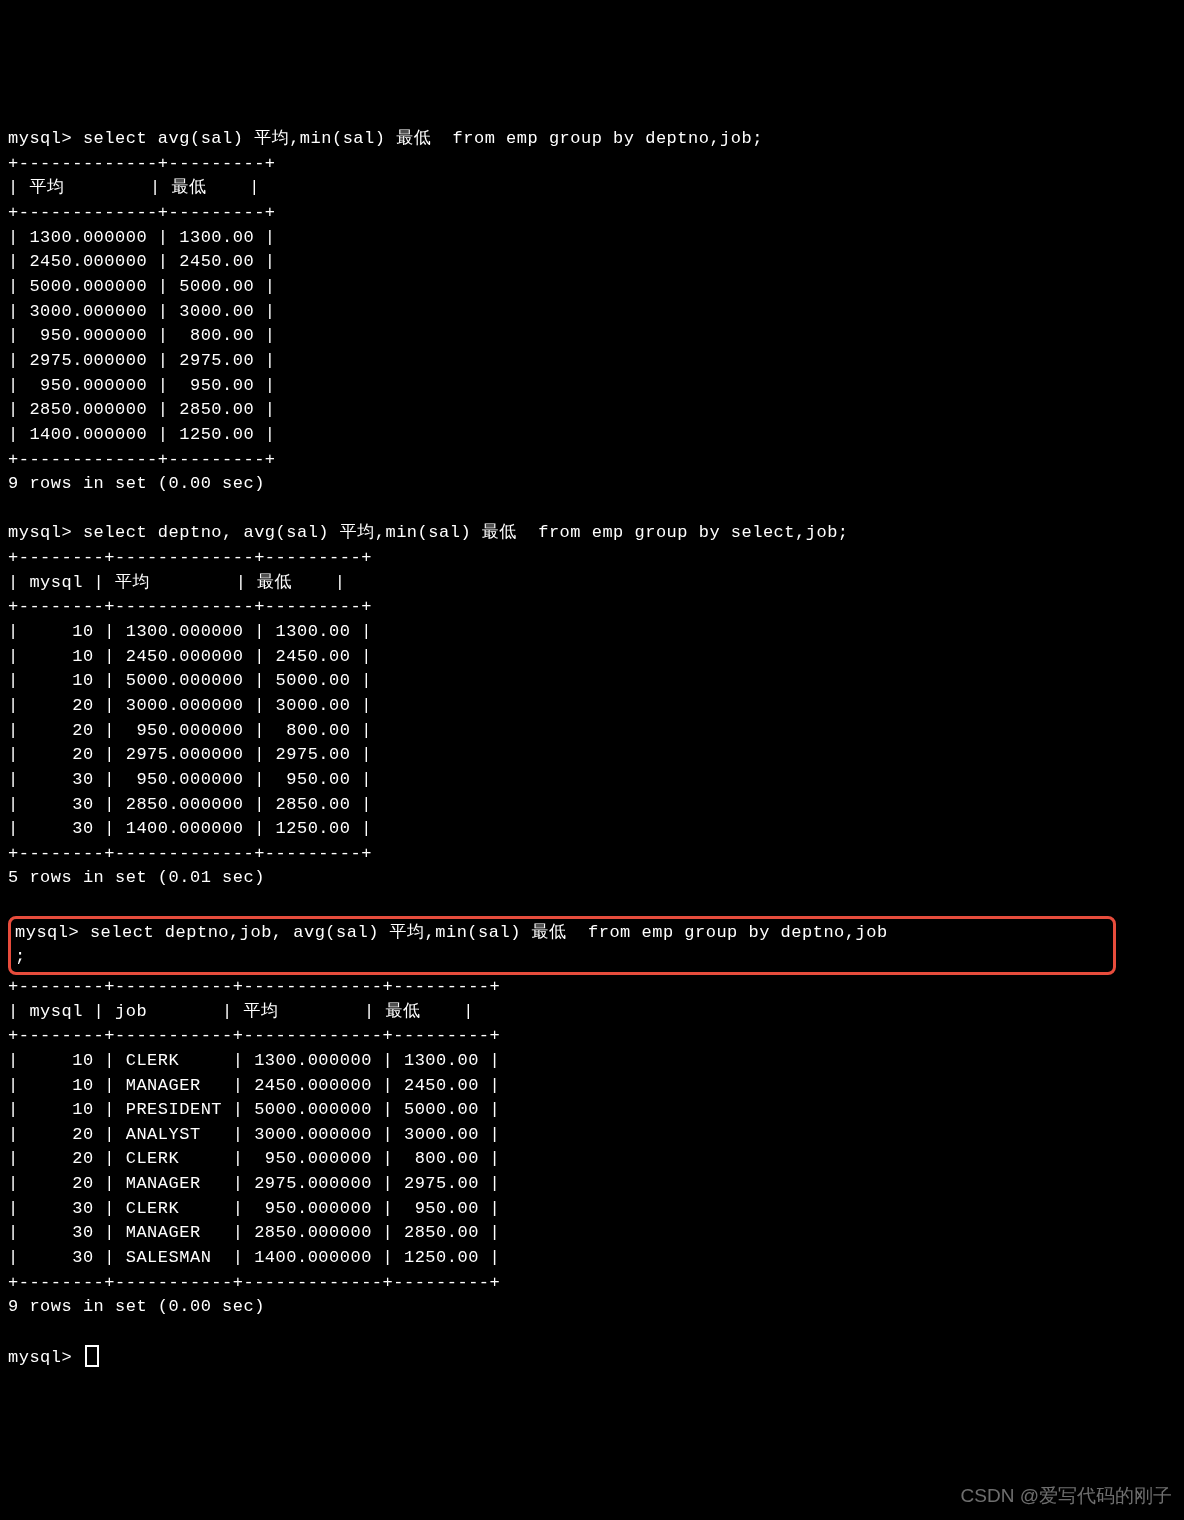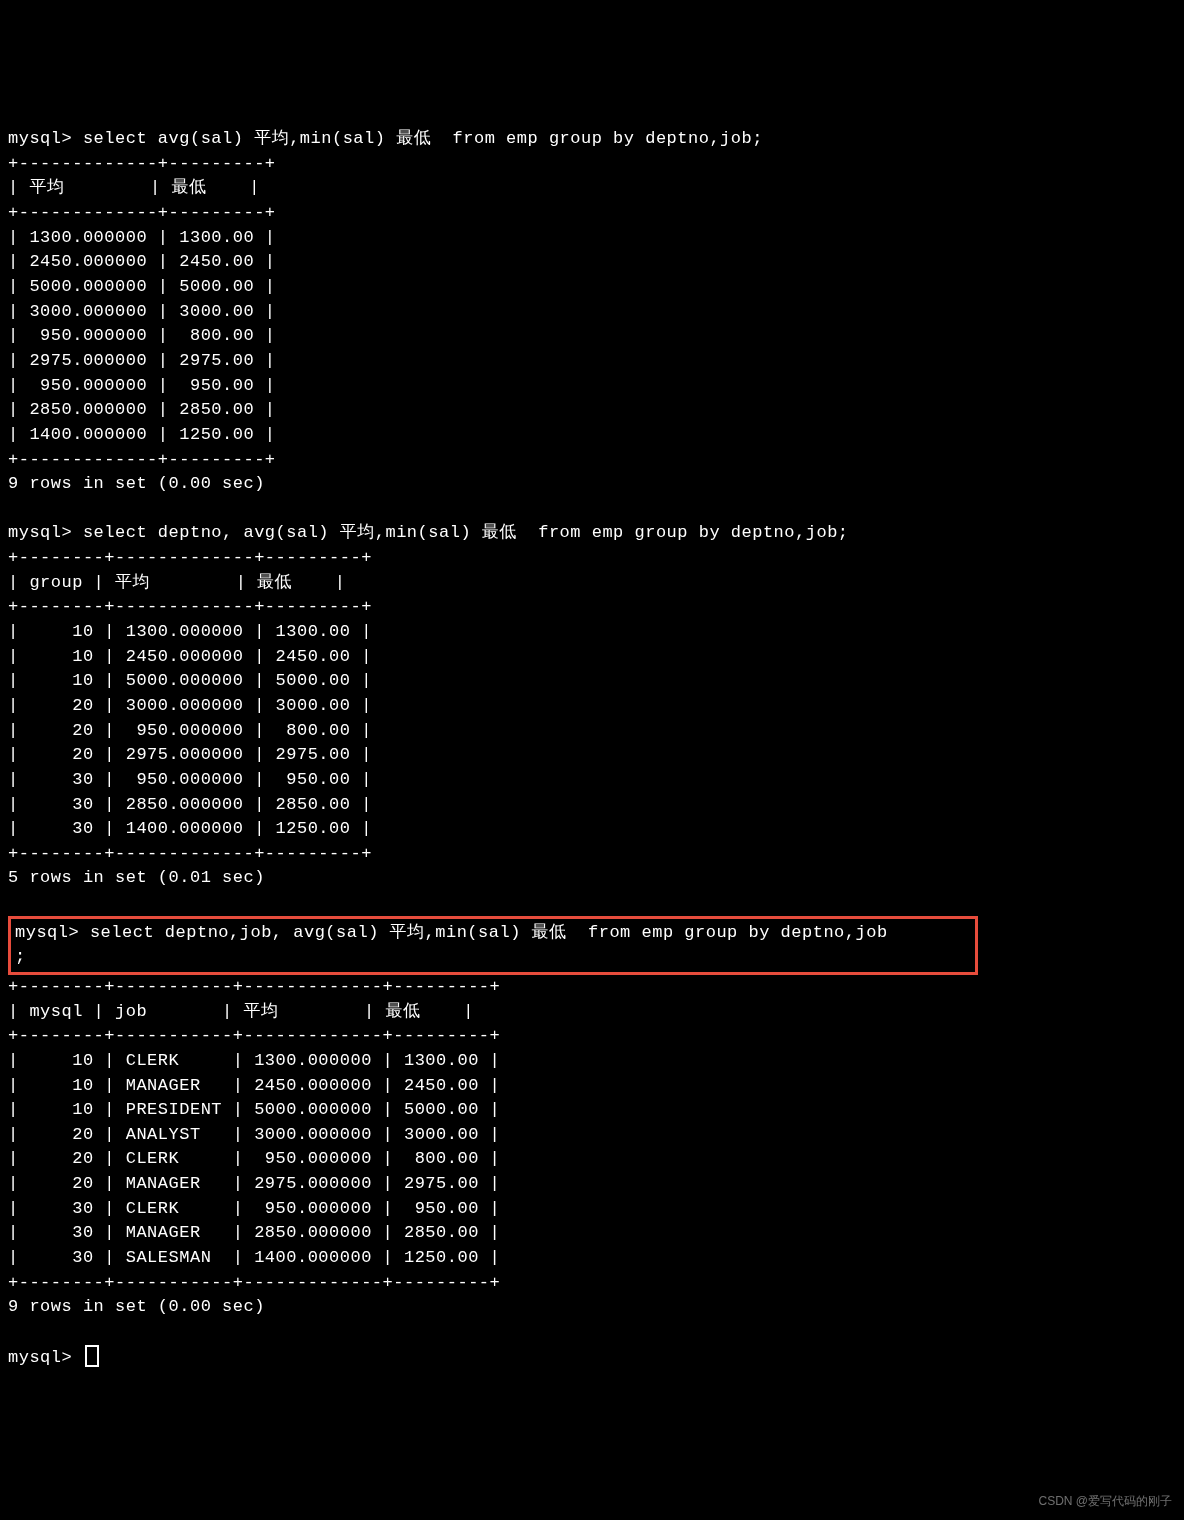--- a/index.html
+++ b/index.html
@@ -9,40 +9,40 @@
     font-size: 17px;
     line-height: 1.45;
     margin: 0;
     padding: 4px 8px;
     letter-spacing: 0.5px;
     white-space: pre;
   }
   .highlight {
     display: inline-block;
     border: 3px solid #e74c3c;
-    border-radius: 0;
+    border-radius: 8px;
     padding: 2px 4px;
     box-sizing: border-box;
-    width: 970px;
+    width: 1108px;
   }
   .cursor {
     display: inline-block;
     width: 10px;
     height: 18px;
     border: 2px solid #fff;
     vertical-align: text-bottom;
     margin-left: 2px;
   }
   .watermark {
     position: fixed;
     right: 12px;
     bottom: 10px;
     color: rgba(200,200,200,0.55);
     font-family: sans-serif;
-    font-size: 12px;
+    font-size: 19px;
     letter-spacing: 0;
   }
 </style>
 </head>
 <body>
 
 
 
 <div>
 <span>mysql&gt; </span><span>select avg(sal) 平均,min(sal) 最低  from emp group by deptno,job;</span>
@@ -54,23 +54,23 @@
 | 5000.000000 | 5000.00 |
 | 3000.000000 | 3000.00 |
 |  950.000000 |  800.00 |
 | 2975.000000 | 2975.00 |
 |  950.000000 |  950.00 |
 | 2850.000000 | 2850.00 |
 | 1400.000000 | 1250.00 |</span>
 <span>+-------------+---------+</span>
 <span>9 rows in set (0.00 sec)</span>
 
-<span>mysql&gt; </span><span>select deptno, avg(sal) 平均,min(sal) 最低  from emp group by deptno,job;</span>
+<span>mysql&gt; </span><span>select deptno, avg(sal) 平均,min(sal) 最低  from emp group by select,job;</span>
 <span>+--------+-------------+---------+</span>
-<span>| group | 平均        | 最低    |</span>
+<span>| mysql | 平均        | 最低    |</span>
 <span>+--------+-------------+---------+</span>
 <span id="t2-rows">|     10 | 1300.000000 | 1300.00 |
 |     10 | 2450.000000 | 2450.00 |
 |     10 | 5000.000000 | 5000.00 |
 |     20 | 3000.000000 | 3000.00 |
 |     20 |  950.000000 |  800.00 |
 |     20 | 2975.000000 | 2975.00 |
 |     30 |  950.000000 |  950.00 |
 |     30 | 2850.000000 | 2850.00 |
 |     30 | 1400.000000 | 1250.00 |</span>

